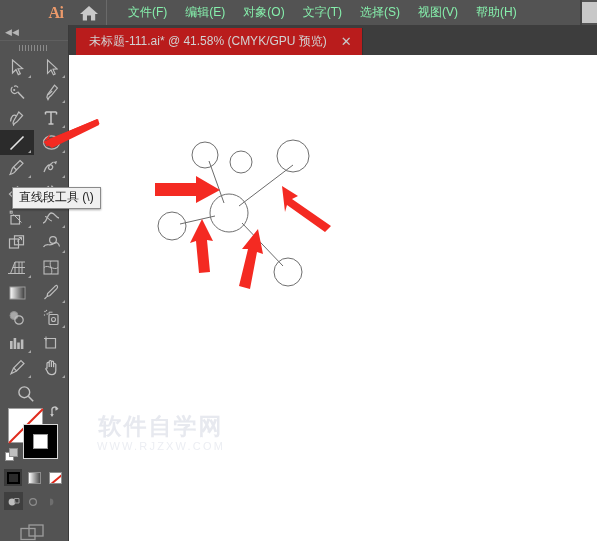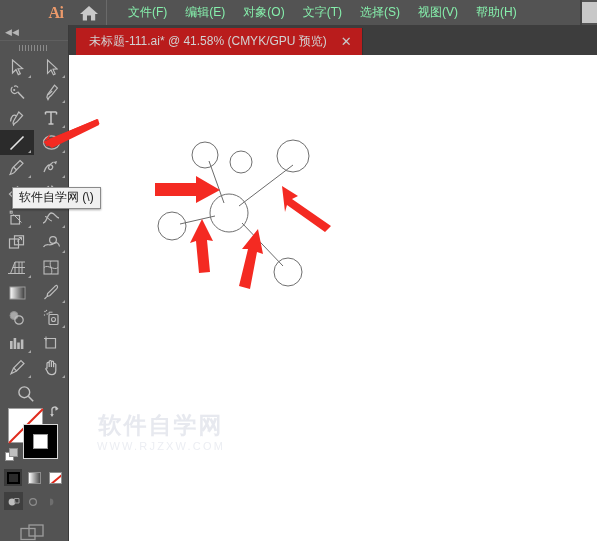--- a/index.html
+++ b/index.html
@@ -280,21 +280,21 @@
     width: 150px;
     text-align: center;
     pointer-events: none;
   }
   .wm-cn {
     font-size: 23px;
     font-weight: bold;
     color: #e7e9ef;
     letter-spacing: 2px;
     line-height: 26px;
-    font-family: Liberation Mono, monospace;
+    font-family: Liberation Serif, serif;
   }
   .wm-en {
     font-size: 11px;
     color: #eceef3;
     letter-spacing: 2.2px;
     line-height: 13px;
     font-family: "Liberation Sans", sans-serif;
   }
 
   
@@ -611,21 +611,21 @@
       </div>
 
       <div class="screenmode">
         <svg width="28" height="20" viewBox="0 0 28 20">
           <rect x="1" y="4.5" width="14" height="11" fill="none" stroke="#9d9d9d" stroke-width="1.3"></rect>
           <rect x="9" y="1" width="14" height="11" fill="none" stroke="#9d9d9d" stroke-width="1.3"></rect>
         </svg>
       </div>
     </div>
 
-    <div class="tooltip">软件自学网 (\)</div>
+    <div class="tooltip">直线段工具 (\)</div>
   </div>
 
   <div class="canvas">
     <svg width="528" height="486" viewBox="0 0 528 486">
       <g stroke="#6b6b6b" stroke-width="1" fill="none">
         <line x1="140" y1="106" x2="155" y2="148"></line>
         <line x1="224" y1="110" x2="170" y2="151"></line>
         <line x1="111" y1="169" x2="146" y2="161"></line>
         <line x1="173" y1="168" x2="214" y2="211"></line>
       </g>

